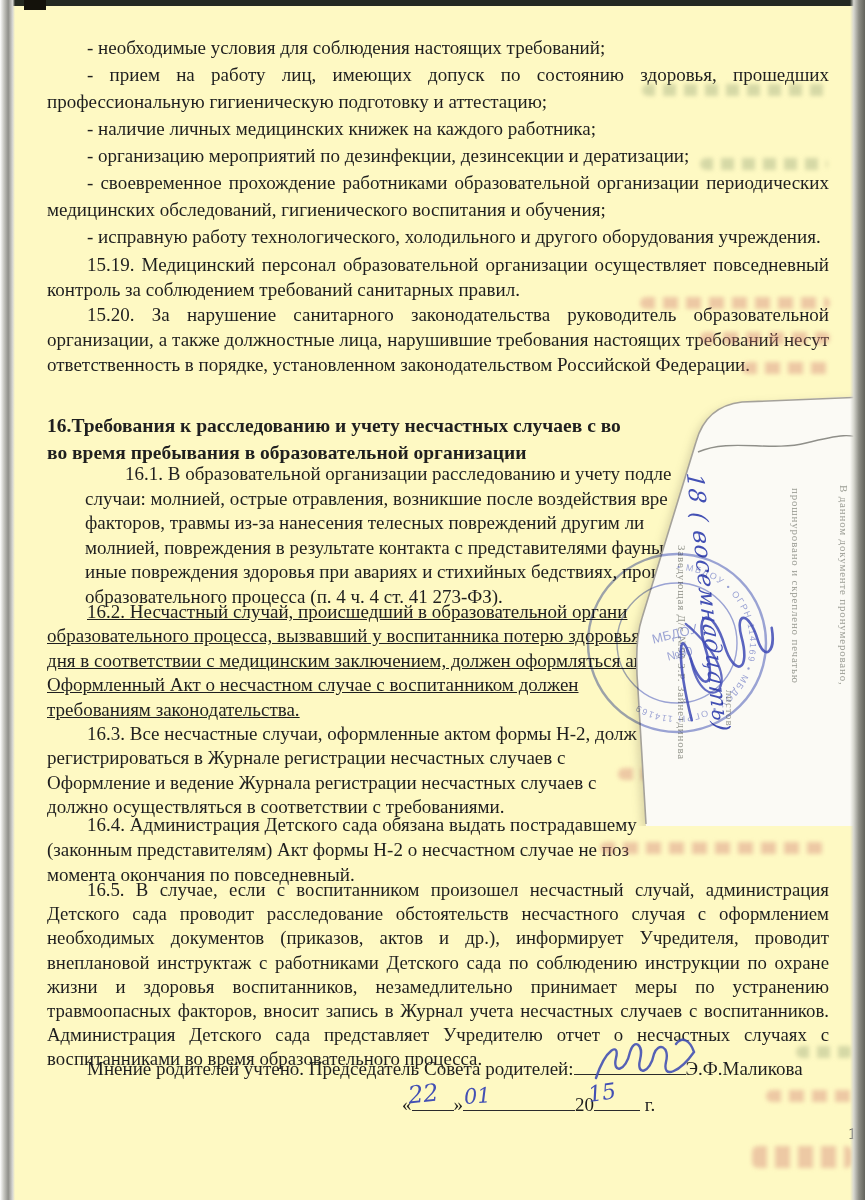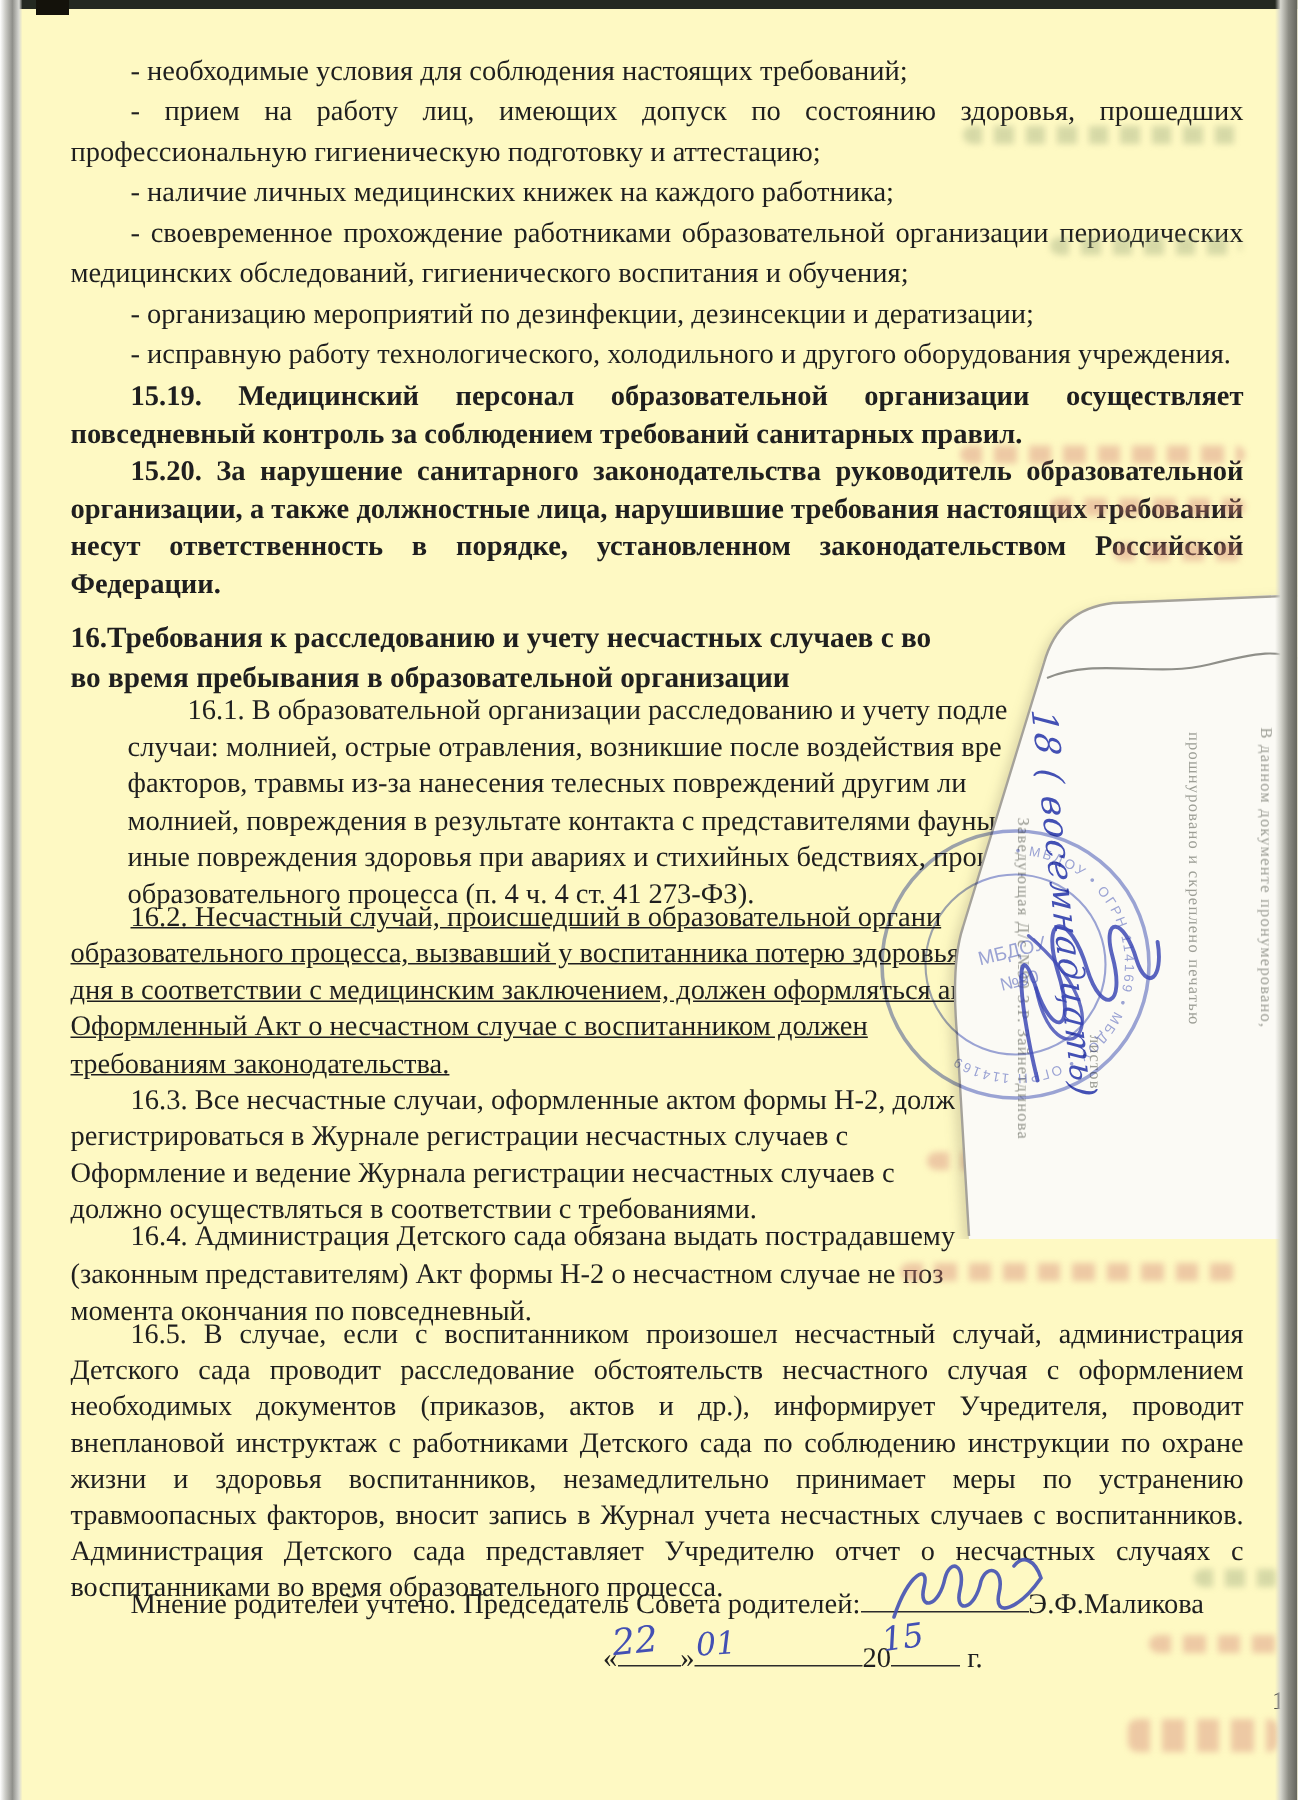--- a/index.html
+++ b/index.html
@@ -9,21 +9,21 @@
   .edge-top{position:absolute;left:0;top:0;width:865px;height:6px;background:#242921;z-index:40;}
   .edge-top-notch{position:absolute;left:24px;top:0;width:22px;height:10px;background:#14120b;z-index:41;}
   .edge-left{position:absolute;left:0;top:0;width:15px;height:1200px;z-index:40;
         background:linear-gradient(90deg,#ffffff 0%,#c9c9c4 25%,#8f8f8a 55%,#d9d9d4 85%,rgba(252,251,247,0) 100%);}
   .edge-right{position:absolute;right:0;top:0;width:15px;height:1200px;z-index:40;
         background:linear-gradient(270deg,#63635b 0%,#8d8d85 40%,#d6d6ce 75%,rgba(252,251,247,0) 100%);}
   
   .textcol{position:absolute;left:47px;width:782px;font-size:19px;text-align:justify;}
   .para{text-indent:40px;margin:0;}
   .bullets{top:34px;line-height:27px;}
-  .p15{top:252px;line-height:25px;font-weight:bold;}
+  .p15{top:252px;line-height:25px;}
   .heading16{position:absolute;left:47px;top:412px;width:700px;text-align:left;
         font-weight:bold;font-size:19.5px;line-height:27px;}
   .cutpara{position:absolute;left:47px;width:782px;font-size:19px;text-align:left;white-space:nowrap;}
   .p161{top:462px;line-height:24.6px;margin-left:38px;}
   .p162{top:600px;line-height:24.4px;text-decoration:underline;}
   .p163{top:722px;line-height:24.4px;}
   .p164{top:812px;line-height:25px;}
   .cutline{text-indent:0;}
   .cutline:first-child{text-indent:40px;}
   .p165{top:878px;line-height:24.2px;font-size:18.8px;}
@@ -73,22 +73,22 @@
   <div class="sm sm-p" style="left:618px;top:768px;width:200px;"></div>
   <div class="sm sm-p" style="left:600px;top:842px;width:225px;"></div>
   <div class="sm sm-g" style="left:796px;top:1046px;width:58px;"></div>
   <div class="sm sm-p" style="left:766px;top:1090px;width:92px;"></div>
   <div class="sm sm-p" style="left:752px;top:1146px;width:100px;height:22px;"></div>
 
   <div class="textcol bullets">
       <p class="para">- необходимые условия для соблюдения настоящих требований;</p>
       <p class="para">- прием на работу лиц, имеющих допуск по состоянию здоровья, прошедших профессиональную гигиеническую подготовку и аттестацию;</p>
       <p class="para">- наличие личных медицинских книжек на каждого работника;</p>
+      <p class="para">- организацию мероприятий по дезинфекции, дезинсекции и дератизации;</p>
       <p class="para">- своевременное прохождение работниками образовательной организации периодических медицинских обследований, гигиенического воспитания и обучения;</p>
-      <p class="para">- организацию мероприятий по дезинфекции, дезинсекции и дератизации;</p>
       <p class="para">- исправную работу технологического, холодильного и другого оборудования учреждения.</p>
     </div>
 
   <div class="textcol p15">
       <p class="para">15.19. Медицинский персонал образовательной организации осуществляет повседневный контроль за соблюдением требований санитарных правил.</p>
       <p class="para">15.20. За нарушение санитарного законодательства руководитель образовательной организации, а также должностные лица, нарушившие требования настоящих требований несут ответственность в порядке, установленном законодательством Российской Федерации.</p>
     </div>
 
   <div class="heading16">
     <div>16.Требования к расследованию и учету несчастных случаев с во</div>

